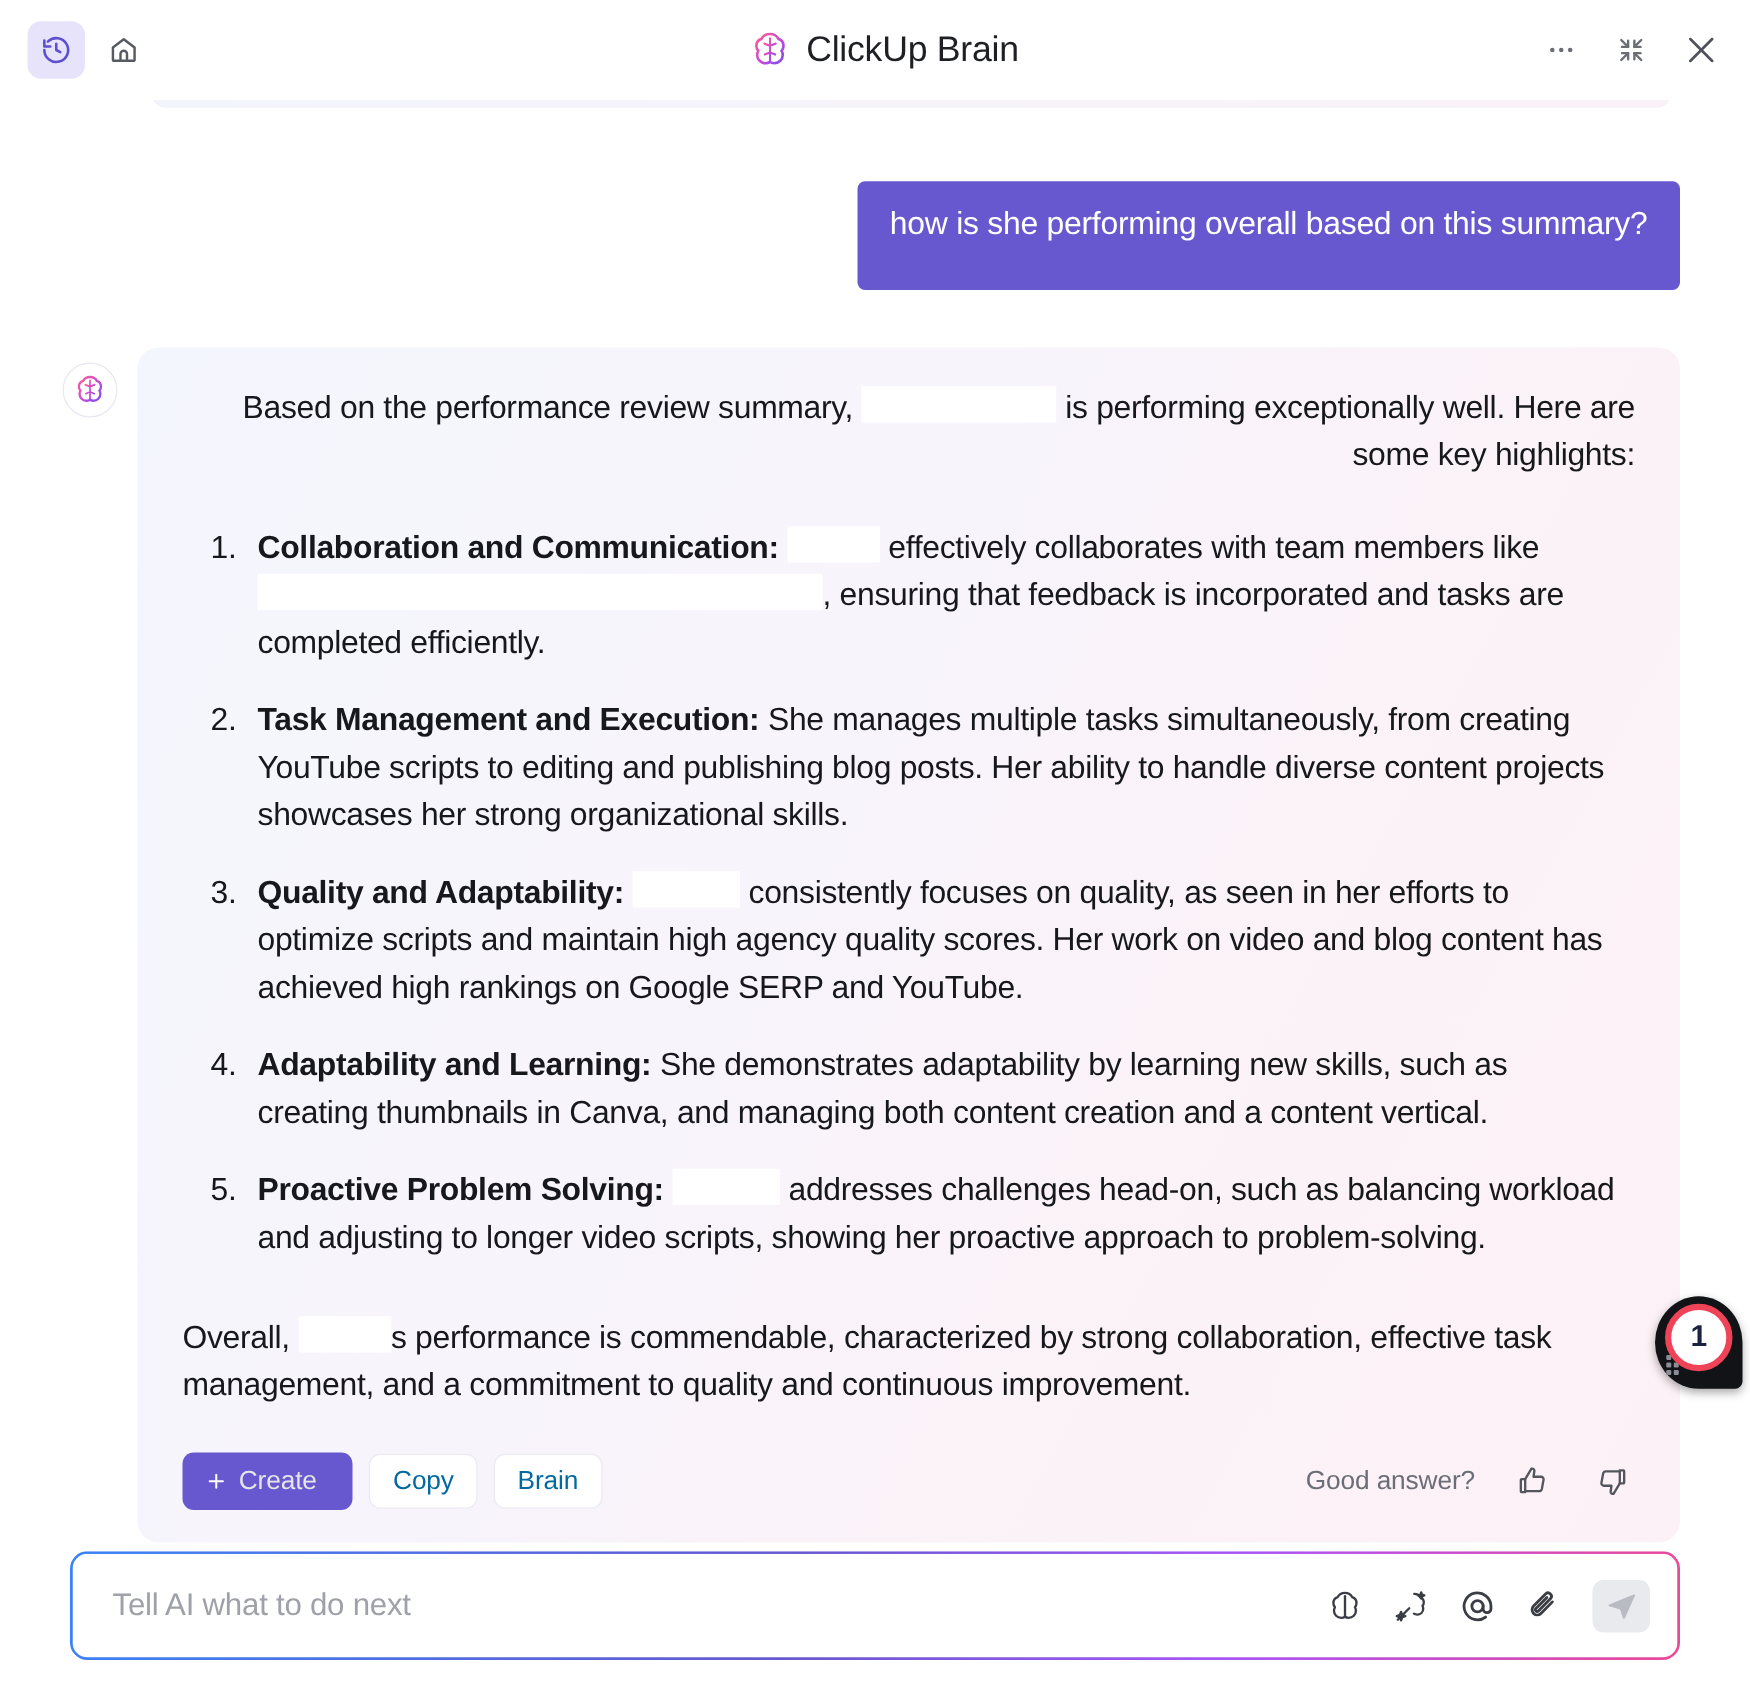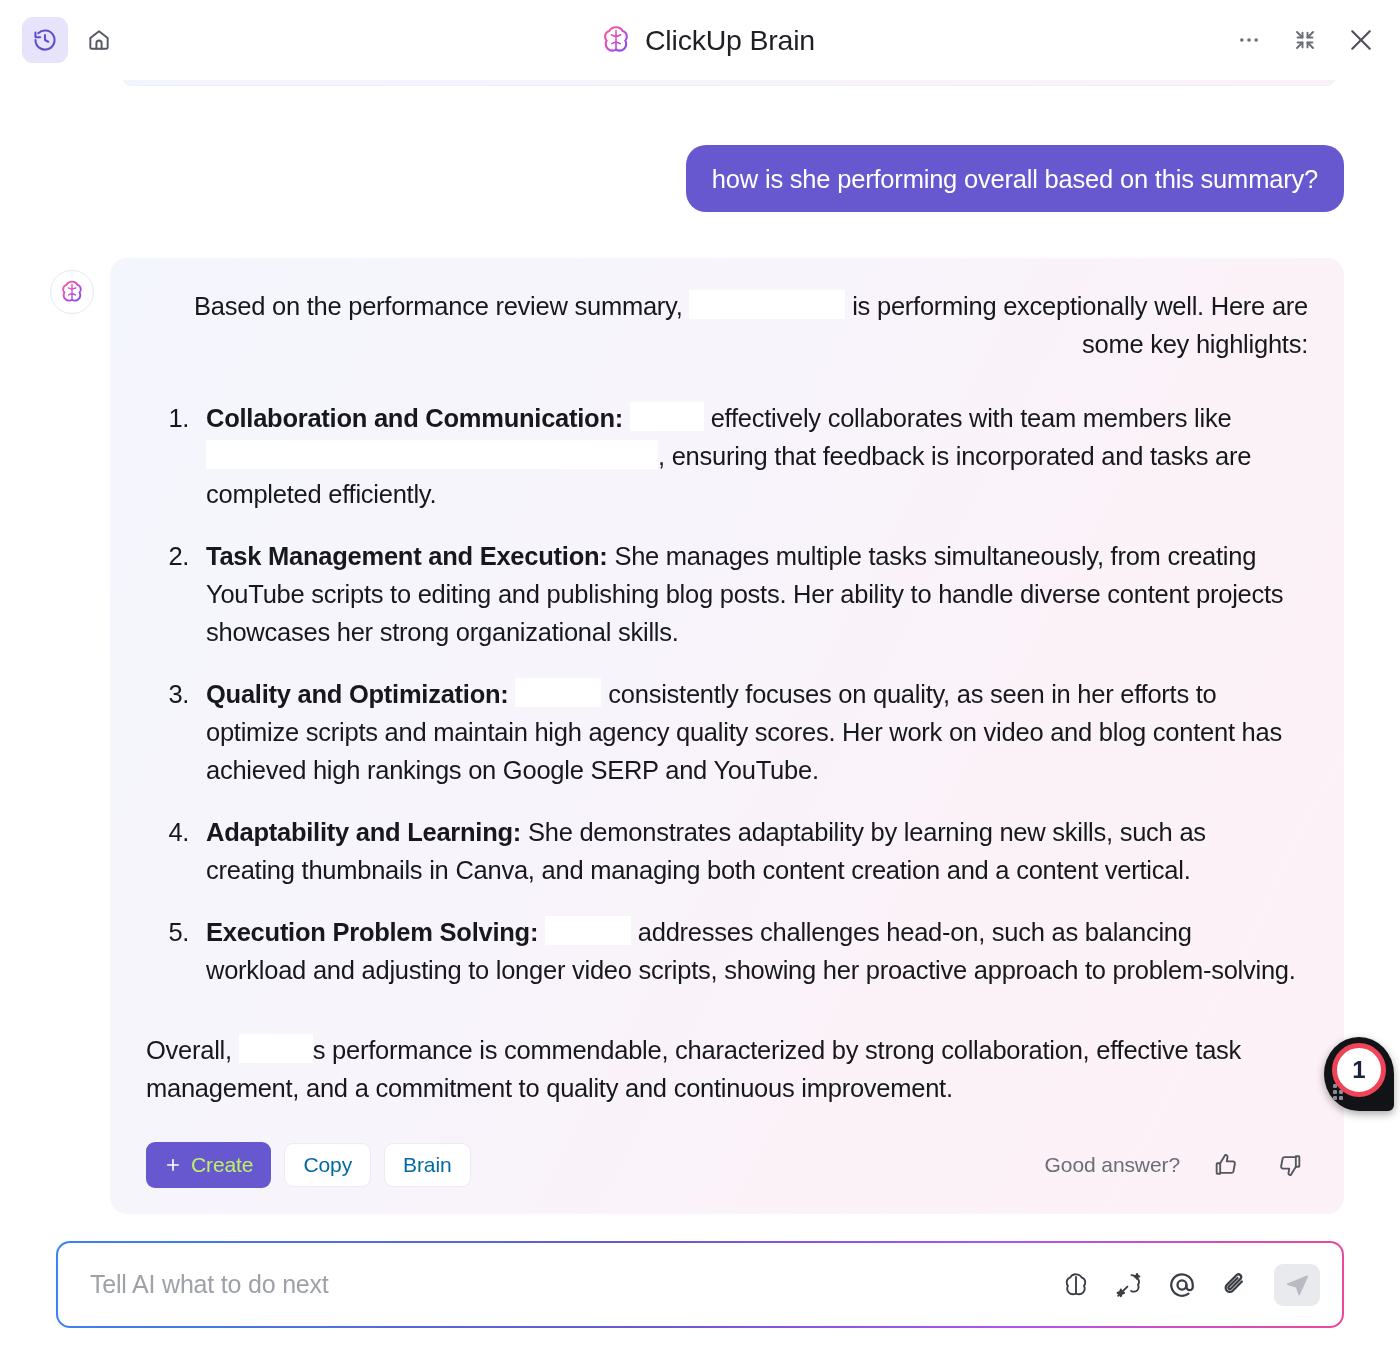--- a/index.html
+++ b/index.html
@@ -61,22 +61,22 @@
     border-radius: 16px;
     background: linear-gradient(115deg, #f3f5fd 0%, #f7f3fb 55%, #fbf2f7 100%);
     border: 1px solid #f0eef8;
   }
 
   .row-user { display: flex; justify-content: flex-end; padding-top: 65px; }
   .bubble-user {
     max-width: 730px;
     background: #6758d0;
     color: #ffffff;
-    border-radius: 20px;
-    padding: 19px 26px 16px 26px;
+    border-radius: 6px;
+    padding: 19px 26px 36px 26px;
     font-size: 25.5px;
     line-height: 1.25;
     letter-spacing: -0.2px;
   }
 
   .row-ai { display: flex; align-items: flex-start; gap: 16px; margin-top: 46px; }
   .ai-avatar {
     flex: 0 0 auto;
     width: 44px; height: 44px;
     border-radius: 50%;
@@ -128,23 +128,23 @@
   }
   .btn {
     font-size: 21px;
     border-radius: 9px;
     padding: 9px 18px;
     cursor: pointer;
     letter-spacing: -0.1px;
     font-family: "Liberation Sans", sans-serif;
   }
   .btn-create {
-    background: #6758d0; color: #bef264; border: none;
+    background: #6758d0; color: #e5e5e5; border: none;
     display: inline-flex; align-items: center; gap: 9px;
-    padding: 11px 18px 11px 18px;
+    padding: 11px 29px 11px 18px;
   }
   .btn-plain {
     background: #ffffff; color: #0369a1;
     border: 1px solid #eceaf3;
     margin-left: 13px;
   }
   .feedback {
     margin-left: auto;
     display: flex; align-items: center; gap: 28px;
   }
@@ -327,30 +327,30 @@
           <b>Collaboration and Communication:</b>
           <span class="redact w-xs"></span>
           <span>effectively collaborates with team members like</span>
           <span class="redact w-lg"></span><span>, ensuring that feedback is incorporated and tasks are completed efficiently.</span>
         </li>
         <li>
           <b>Task Management and Execution:</b>
           <span>She manages multiple tasks simultaneously, from creating YouTube scripts to editing and publishing blog posts. Her ability to handle diverse content projects showcases her strong organizational skills.</span>
         </li>
         <li>
-          <b>Quality and Optimization:</b>
+          <b>Quality and Adaptability:</b>
           <span class="redact w-sm"></span>
           <span>consistently focuses on quality, as seen in her efforts to optimize scripts and maintain high agency quality scores. Her work on video and blog content has achieved high rankings on Google SERP and YouTube.</span>
         </li>
         <li>
           <b>Adaptability and Learning:</b>
           <span>She demonstrates adaptability by learning new skills, such as creating thumbnails in Canva, and managing both content creation and a content vertical.</span>
         </li>
         <li>
-          <b>Execution Problem Solving:</b>
+          <b>Proactive Problem Solving:</b>
           <span class="redact w-sm"></span>
           <span>addresses challenges head-on, such as balancing workload and adjusting to longer video scripts, showing her proactive approach to problem-solving.</span>
         </li>
       </ol>
 
       <p class="outro">
         <span>Overall,</span>
         <span class="redact w-xs"></span><span>s performance is commendable, characterized by strong collaboration, effective task management, and a commitment to quality and continuous improvement.</span>
       </p>
 

